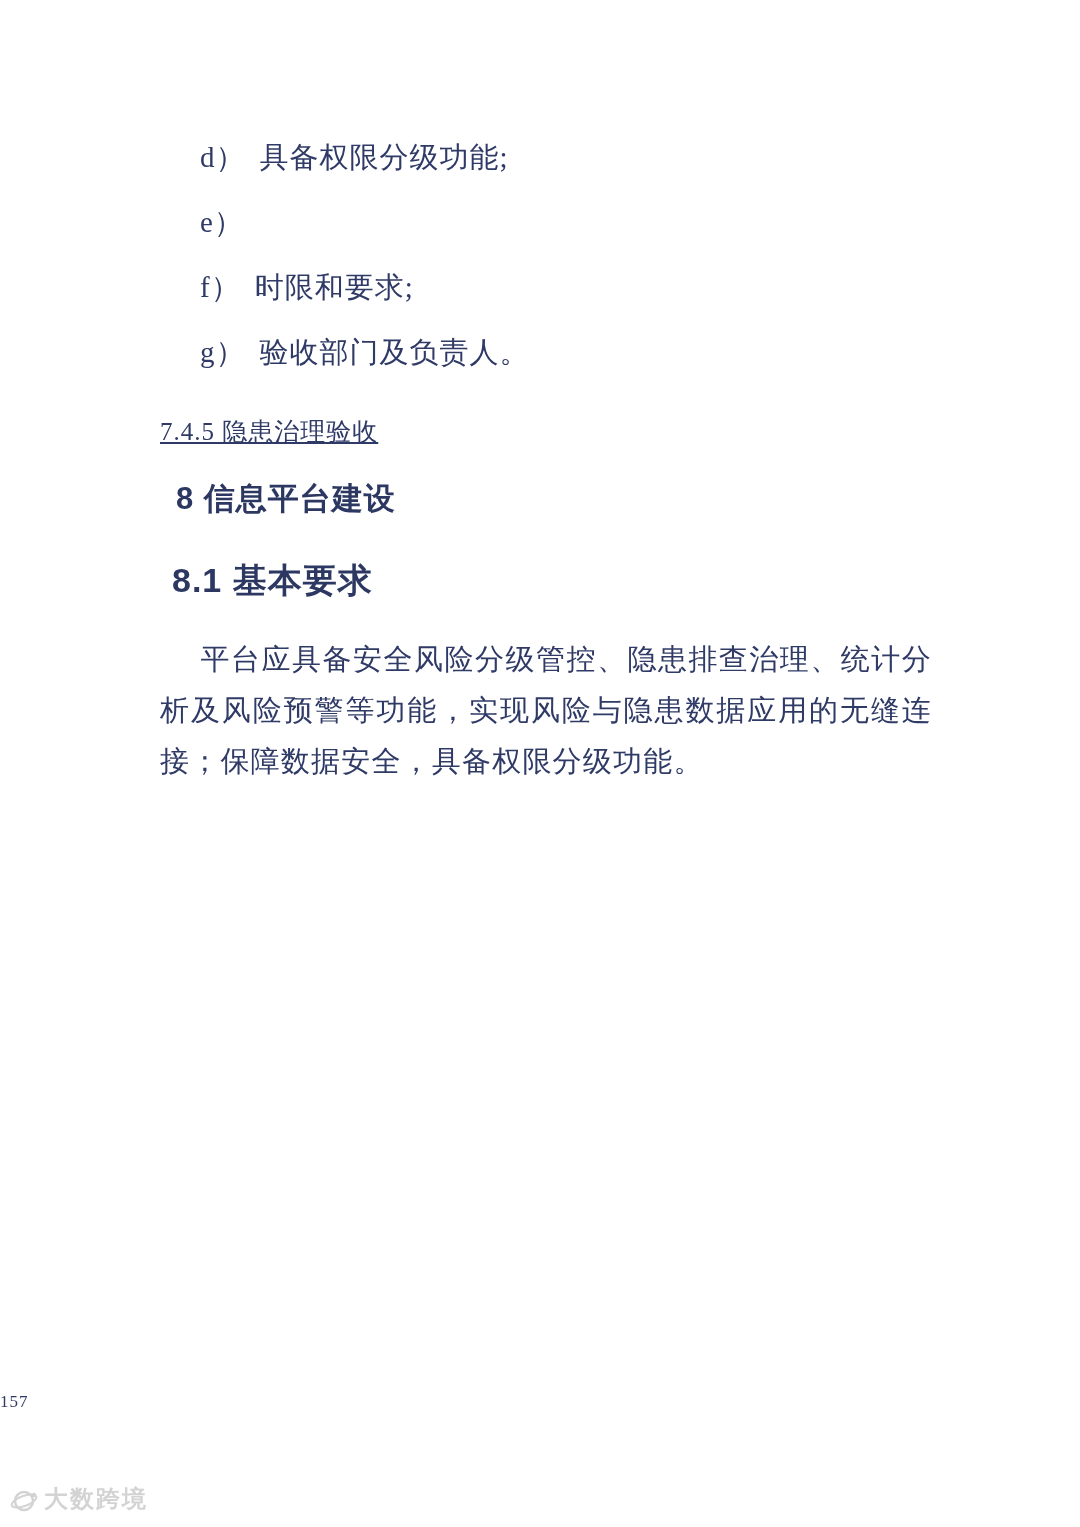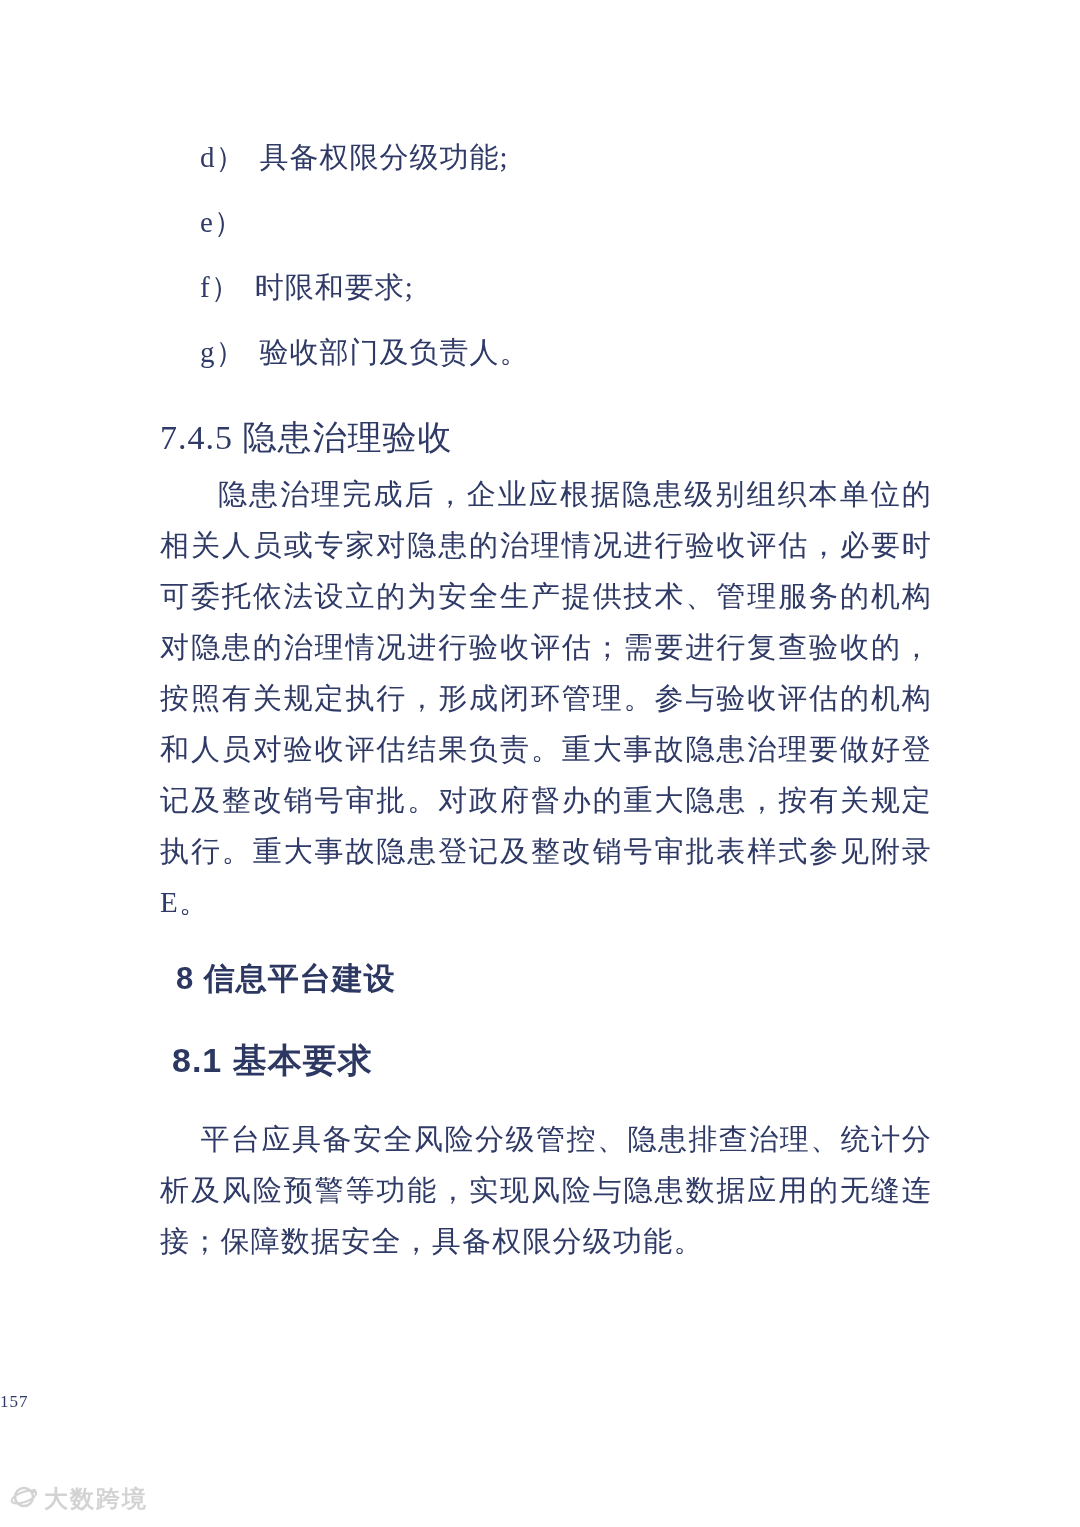--- a/index.html
+++ b/index.html
@@ -30,24 +30,25 @@
     align-items: baseline;
     font-size: 29px;
     letter-spacing: 1px;
     margin-bottom: 25px;
   }
   .list-item .marker {
     margin-right: 14px;
     white-space: nowrap;
   }
   .h-745 {
-    font-size: 34px;
+    font-size: 25px;
     font-weight: normal;
     letter-spacing: 1px;
-    margin: 42px 0 8px 0;
+    margin: 42px 0 18px 0;
+    text-decoration: underline;
   }
   p.body-para {
     font-size: 29px;
     line-height: 51px;
     letter-spacing: 1.2px;
     text-align: justify;
     text-justify: inter-ideograph;
     margin: 0 0 10px 0;
   }
   p.indent-2 { text-indent: 2em; }
@@ -76,21 +77,21 @@
     text-align: left;
     font-size: 17px;
     letter-spacing: 1px;
     color: #2f3a66;
   }
   .watermark {
     position: absolute;
     left: 10px;
     bottom: 12px;
     display: flex;
-    align-items: flex-start;
+    align-items: flex-end;
     gap: 6px;
     color: #cccccc;
     opacity: 0.85;
   }
   .watermark-text {
     font-family: "Liberation Sans", "DejaVu Sans", sans-serif;
     font-size: 24px;
     font-weight: bold;
     letter-spacing: 2px;
   }
@@ -119,21 +120,20 @@
         <span>时限和要求;</span>
       </div>
       <div class="list-item">
         <span class="marker">g）</span>
         <span>验收部门及负责人。</span>
       </div>
     </div>
 
     <div class="h-745">7.4.5 隐患治理验收</div>
 
-    <p class="body-para indent-2">隐患治理完成后，企业应根据隐患级别组织本单位的相关人员或专家对隐患的治理情况进行验收评估，必要时可委托依法设立的为安全生产提供技术、管理服务的机构对隐患的治理情况进行验收评估；需要进行复查验收的，按照有关规定执行，形成闭环管理。参与验收评估的机构和人员对验收评估结果负责。重大事故隐患治理要做好登记及整改销号审批。对政府督办的重大隐患，按有关规定执行。重大事故隐患登记及整改销号审批表样式参见附录E。</p>
 
     <div class="h-8">8 信息平台建设</div>
 
     <div class="h-81">8.1 基本要求</div>
 
 
     <p class="body-para indent-15">平台应具备安全风险分级管控、隐患排查治理、统计分析及风险预警等功能，实现风险与隐患数据应用的无缝连接；保障数据安全，具备权限分级功能。</p>
 
   </div>
 

